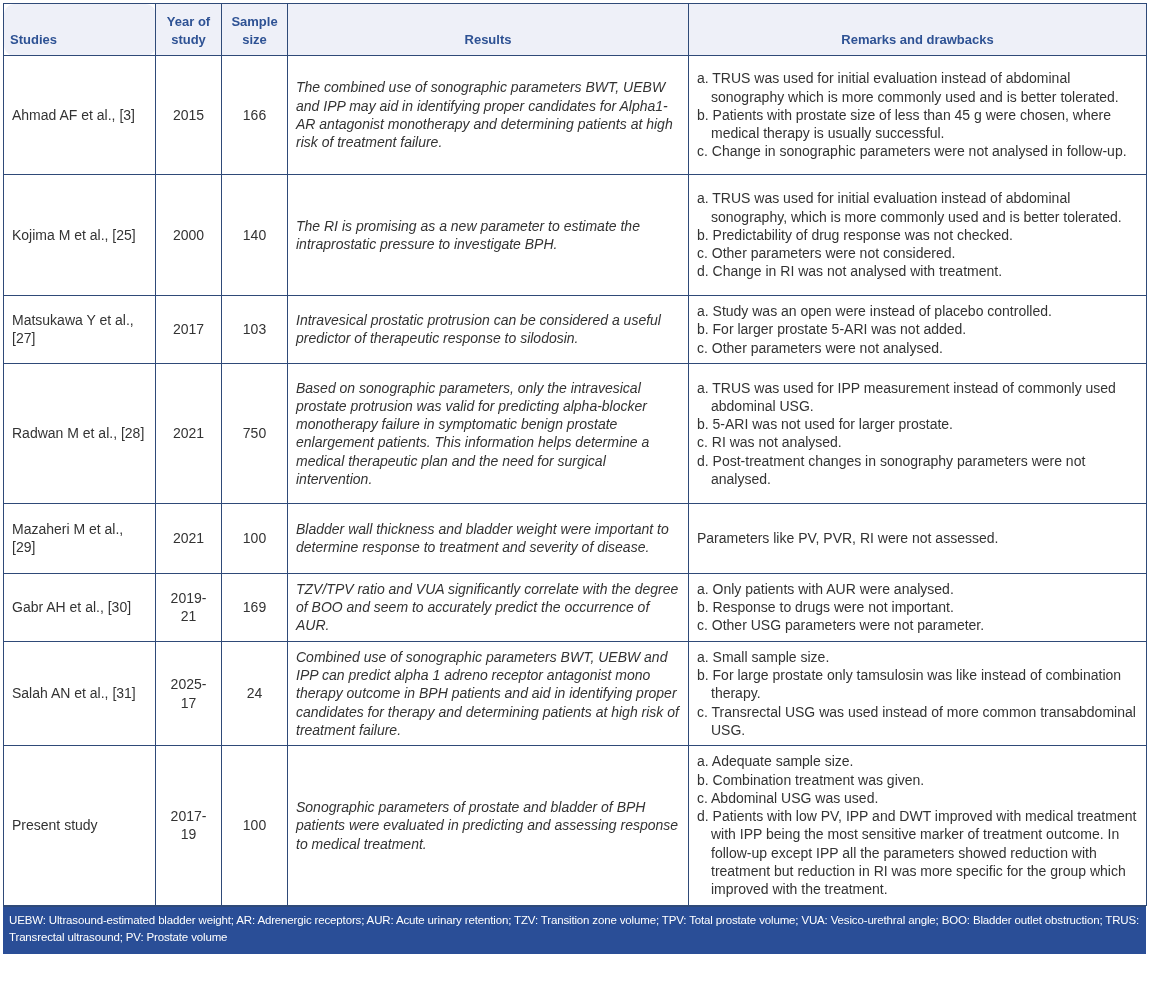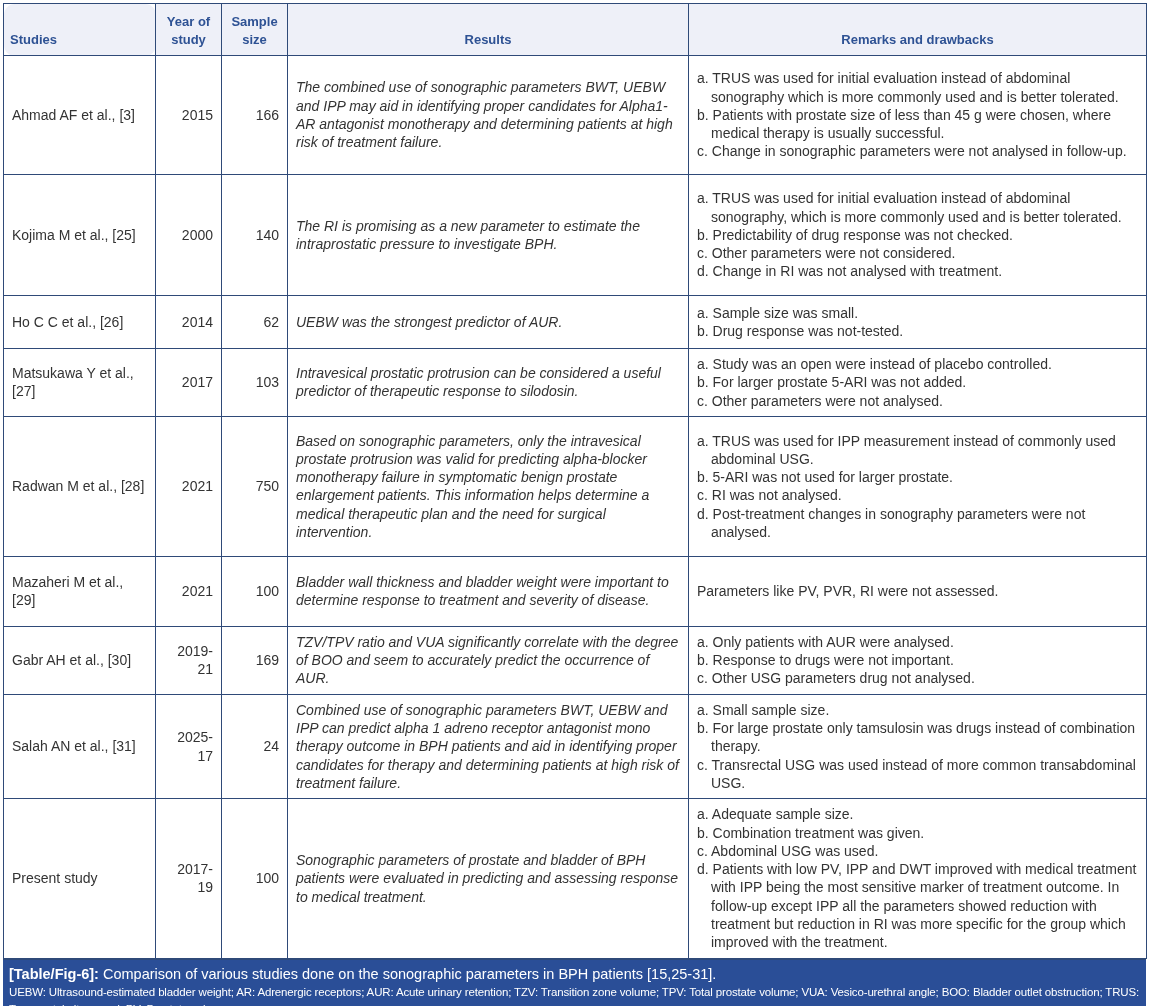--- a/index.html
+++ b/index.html
@@ -5,21 +5,21 @@
   html, body { margin: 0; padding: 0; background: #ffffff; }
   body { width: 1149px; height: 1006px; overflow: hidden; font-family: "Liberation Sans", sans-serif; color: #333333; }
   .wrap { position: absolute; left: 3px; top: 3px; width: 1143px; }
   table.studies { border-collapse: collapse; width: 1143px; table-layout: fixed; font-size: 14px; line-height: 18.3px; }
   table.studies th, table.studies td { border: 1.3px solid #2f4a78; }
   table.studies th { background: #eef0f8; color: #2e5294; font-weight: bold; font-size: 13px; line-height: 18px; vertical-align: bottom; padding: 9px 6px 6px 6px; }
   table.studies th.left { text-align: left; border-radius: 11px; }
   table.studies th.center { text-align: center; }
   table.studies td { vertical-align: middle; padding: 6px 8px; }
   td.study { text-align: left; }
-  td.year, td.size { text-align: right; }
+  td.year, td.size { text-align: center; }
   td.results { text-align: left; font-style: italic; }
   td.remarks { text-align: left; margin-left: 35px; }
   ul.remarks-list { list-style: none; margin: 0; padding: 0; }
   ul.remarks-list li { padding-left: 14px; text-indent: -14px; }
   .caption { width: 1143px; background: #2a4e97; color: #ffffff; padding: 5px 6px 8px 6px; box-sizing: border-box; border-top: 1.5px solid #2f4a78; }
   .caption-title { font-size: 14.5px; line-height: 19px; }
   .caption-title b { font-weight: bold; }
   .caption-notes { font-size: 11.5px; line-height: 17px; letter-spacing: -0.15px; }
 </style>
 </head>
@@ -64,32 +64,20 @@
           <td class="results">The RI is promising as a new parameter to estimate the intraprostatic pressure to investigate BPH.</td>
           <td class="remarks">
             <ul class="remarks-list">
               <li>a. TRUS was used for initial evaluation instead of abdominal sonography, which is more commonly used and is better tolerated.</li>
               <li>b. Predictability of drug response was not checked.</li>
               <li>c. Other parameters were not considered.</li>
               <li>d. Change in RI was not analysed with treatment.</li>
             </ul>
           </td>
         </tr>
-        <tr style="height: 53px;">
-          <td class="study">Ho C C et al., [26]</td>
-          <td class="year">2014</td>
-          <td class="size">62</td>
-          <td class="results">UEBW was the strongest predictor of AUR.</td>
-          <td class="remarks">
-            <ul class="remarks-list">
-              <li>a. Sample size was small.</li>
-              <li>b. Drug response was not-tested.</li>
-            </ul>
-          </td>
-        </tr>
         <tr style="height: 67px;">
           <td class="study">Matsukawa Y et al., [27]</td>
           <td class="year">2017</td>
           <td class="size">103</td>
           <td class="results">Intravesical prostatic protrusion can be considered a useful predictor of therapeutic response to silodosin.</td>
           <td class="remarks">
             <ul class="remarks-list">
               <li>a. Study was an open were instead of placebo controlled.</li>
               <li>b. For larger prostate 5-ARI was not added.</li>
               <li>c. Other parameters were not analysed.</li>
@@ -123,33 +111,33 @@
         </tr>
         <tr style="height: 56px;">
           <td class="study">Gabr AH et al., [30]</td>
           <td class="year">2019-21</td>
           <td class="size">169</td>
           <td class="results">TZV/TPV ratio and VUA significantly correlate with the degree of BOO and seem to accurately predict the occurrence of AUR.</td>
           <td class="remarks">
             <ul class="remarks-list">
               <li>a. Only patients with AUR were analysed.</li>
               <li>b. Response to drugs were not important.</li>
-              <li>c. Other USG parameters drug not analysed.</li>
+              <li>c. Other USG parameters were not parameter.</li>
             </ul>
           </td>
         </tr>
         <tr style="height: 100px;">
           <td class="study">Salah AN et al., [31]</td>
           <td class="year">2025-17</td>
           <td class="size">24</td>
           <td class="results">Combined use of sonographic parameters BWT, UEBW and IPP can predict alpha 1 adreno receptor antagonist mono therapy outcome in BPH patients and aid in identifying proper candidates for therapy and determining patients at high risk of treatment failure.</td>
           <td class="remarks">
             <ul class="remarks-list">
               <li>a. Small sample size.</li>
-              <li>b. For large prostate only tamsulosin was drugs instead of combination therapy.</li>
+              <li>b. For large prostate only tamsulosin was like instead of combination therapy.</li>
               <li>c. Transrectal USG was used instead of more common transabdominal USG.</li>
             </ul>
           </td>
         </tr>
         <tr style="height: 152px;">
           <td class="study">Present study</td>
           <td class="year">2017-19</td>
           <td class="size">100</td>
           <td class="results">Sonographic parameters of prostate and bladder of BPH patients were evaluated in predicting and assessing response to medical treatment.</td>
           <td class="remarks">
@@ -157,16 +145,15 @@
               <li>a. Adequate sample size.</li>
               <li>b. Combination treatment was given.</li>
               <li>c. Abdominal USG was used.</li>
               <li>d. Patients with low PV, IPP and DWT improved with medical treatment with IPP being the most sensitive marker of treatment outcome. In follow-up except IPP all the parameters showed reduction with treatment but reduction in RI was more specific for the group which improved with the treatment.</li>
             </ul>
           </td>
         </tr>
       </tbody>
   </table>
   <div class="caption">
-    <div class="caption-title"><b>[Table/Fig-6]:</b><span> Comparison of various studies done on the sonographic parameters in BPH patients [15,25-31].</span></div>
     <div class="caption-notes">UEBW: Ultrasound-estimated bladder weight; AR: Adrenergic receptors; AUR: Acute urinary retention; TZV: Transition zone volume; TPV: Total prostate volume; VUA: Vesico-urethral angle; BOO: Bladder outlet obstruction; TRUS: Transrectal ultrasound; PV: Prostate volume</div>
   </div>
 </div>
 
 </body></html>

